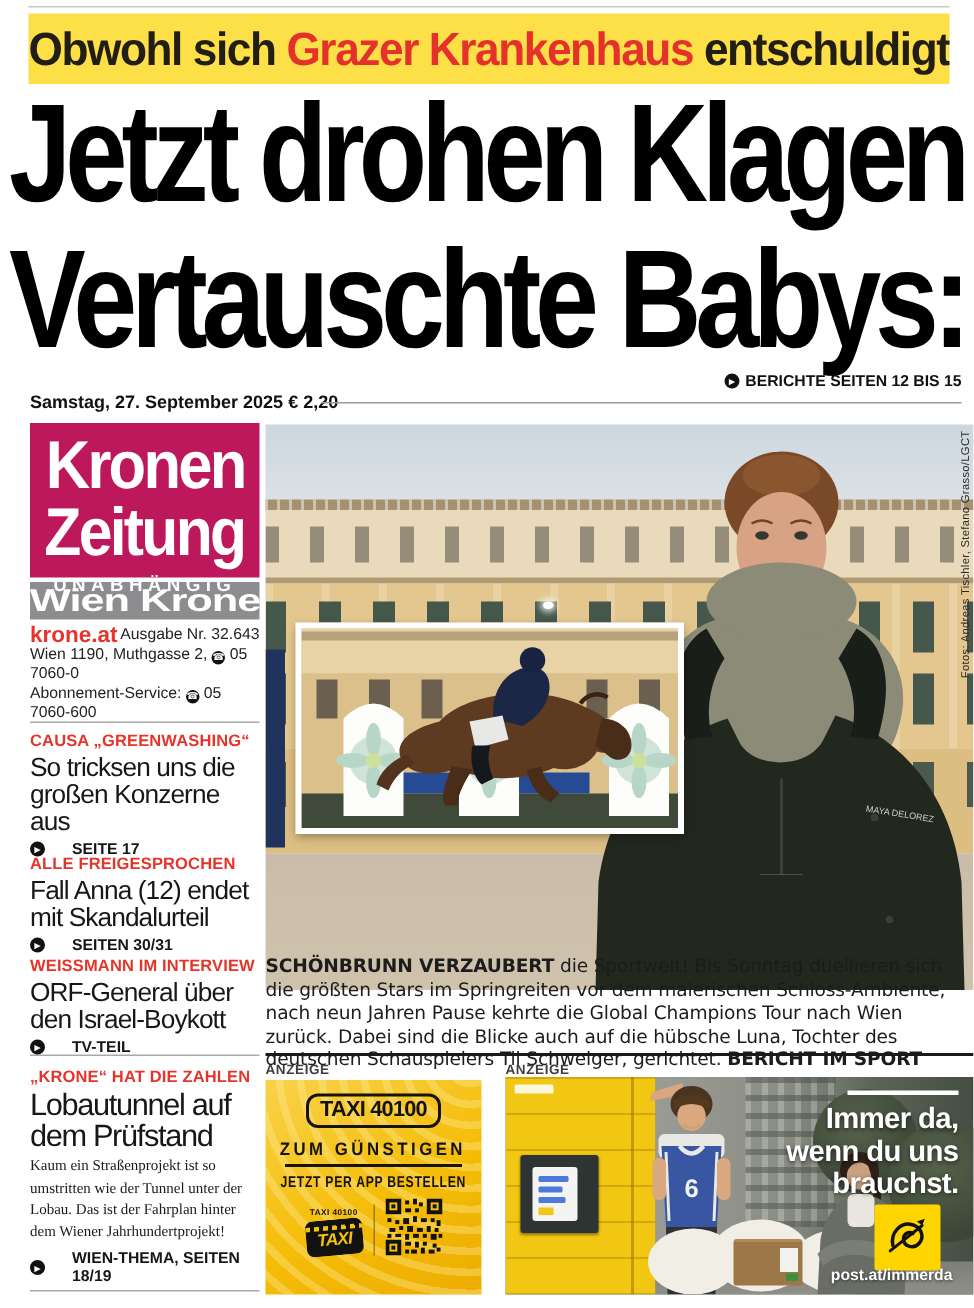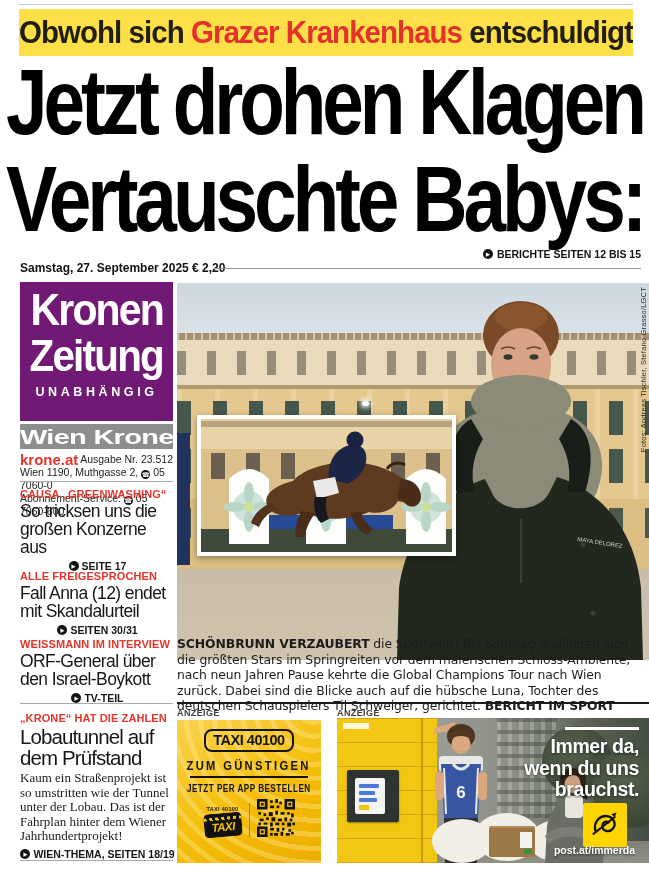--- a/index.html
+++ b/index.html
@@ -24,43 +24,43 @@
   .headline span{font-size:93px;font-weight:900;letter-spacing:-5px;line-height:96px;color:#000;}
   .head-ref{right:8px;top:248px;display:flex;align-items:center;gap:4px;
     font-size:10.5px;font-weight:800;color:#111;}
   .circle-ic{display:inline-flex;width:10px;height:10px;border-radius:50%;
     background:#111;color:#fff;font-size:5px;align-items:center;justify-content:center;flex:0 0 auto;}
   .dateline{left:20px;top:261px;font-size:12px;font-weight:800;color:#111;}
   .date-rule{left:214px;right:8px;top:268px;height:1px;background:#9a9a96;}
 
   
   .masthead{left:20px;top:282px;width:153px;}
-  .logo-box{background:#701a75;height:139px;padding-top:5px;box-sizing:border-box;
+  .logo-box{background:#be185d;height:103px;padding-top:5px;box-sizing:border-box;
     display:flex;flex-direction:column;align-items:center;}
   .logo-word{display:flex;justify-content:center;width:133px;height:46px;}
   .logo-word span{font-size:45px;line-height:45px;font-weight:900;color:#fff;letter-spacing:-2px;}
   .logo-sub{margin-top:6px;font-size:12.5px;font-weight:800;color:#fff;letter-spacing:3.6px;}
   .gray-bar{margin-top:3px;height:25px;background:#8d8d8f;display:flex;align-items:center;justify-content:center;}
   .gray-bar span{font-size:21px;font-weight:900;color:#fff;letter-spacing:-0.5px;}
   .mast-info{margin-top:4px;font-size:10.5px;color:#222;line-height:13px;}
   .mast-row1{display:flex;justify-content:space-between;align-items:flex-end;}
   .kroneat{color:#e5352b;font-weight:900;font-size:15px;}
   .phone-ic{display:inline-flex;width:9px;height:9px;border-radius:50%;background:#111;color:#fff;
     font-size:6.5px;line-height:9px;align-items:center;justify-content:center;vertical-align:-1px;}
 
   
   .sep{left:20px;width:153px;height:1px;background:#aaa9a5;}
   .article{left:20px;width:155px;}
   .kicker{font-size:11px;font-weight:800;color:#e5352b;letter-spacing:0.1px;}
   .art-head{margin-top:2px;font-size:17.5px;line-height:18px;font-weight:400;
     letter-spacing:-0.6px;color:#171717;}
   .art-head.big{font-size:20.5px;line-height:21px;letter-spacing:-0.9px;}
-  .art-ref{margin-top:4px;display:flex;align-items:center;gap:3px;
-    font-size:10.5px;font-weight:800;color:#161616;justify-content:center;}
-  .art-body{margin-top:3px;font-family:"Liberation Serif",serif;font-size:13px;
+  .art-ref{margin-top:4px;display:flex;align-items:center;gap:18px;
+    font-size:10.5px;font-weight:800;color:#161616;}
+  .art-body{margin-top:3px;font-family:"Liberation Serif",serif;font-size:10px;
     line-height:14.6px;color:#1a1a1a;}
 
   
   .photo{left:177px;top:283px;width:472px;height:377px;overflow:hidden;background:#dde3e6;}
   .sky{left:0;right:0;top:0;height:58px;background:linear-gradient(#ccd7df,#dde3e6);}
   .balustrade{left:0;right:0;top:50px;height:7px;background:#a59070;
     background-image:repeating-linear-gradient(90deg,rgba(255,255,255,.45) 0 2px,rgba(0,0,0,0) 2px 8px);}
   .attic{left:0;right:0;top:57px;height:45px;background:#e9dabb;}
   .attic .win{left:0;right:0;top:11px;height:24px;opacity:.75;
     background:repeating-linear-gradient(90deg,#7a7465 0 9px,rgba(0,0,0,0) 9px 30px);}
@@ -184,21 +184,21 @@
         <span data-fit="center" style="transform-origin: center top; transform: scaleX(0.898649);">Zeitung</span>
       </div>
     <div class="logo-sub">UNABHÄNGIG</div>
   </div>
   <div class="gray-bar">
     <span data-fit="center" style="transform-origin: center top; transform: scaleX(1.37838);">Wien Krone</span>
   </div>
   <div class="mast-info">
     <div class="mast-row1">
       <span class="kroneat">krone.at</span>
-      <span>Ausgabe Nr. 23.512</span>
+      <span>Ausgabe Nr. 32.643</span>
     </div>
     <div>
       <span>Wien 1190, Muthgasse 2,</span>
       <span class="phone-ic">☎</span>
       <span>05 7060-0</span>
     </div>
     <div>
       <span>Abonnement-Service:</span>
       <span class="phone-ic">☎</span>
       <span>05 7060-600</span>

